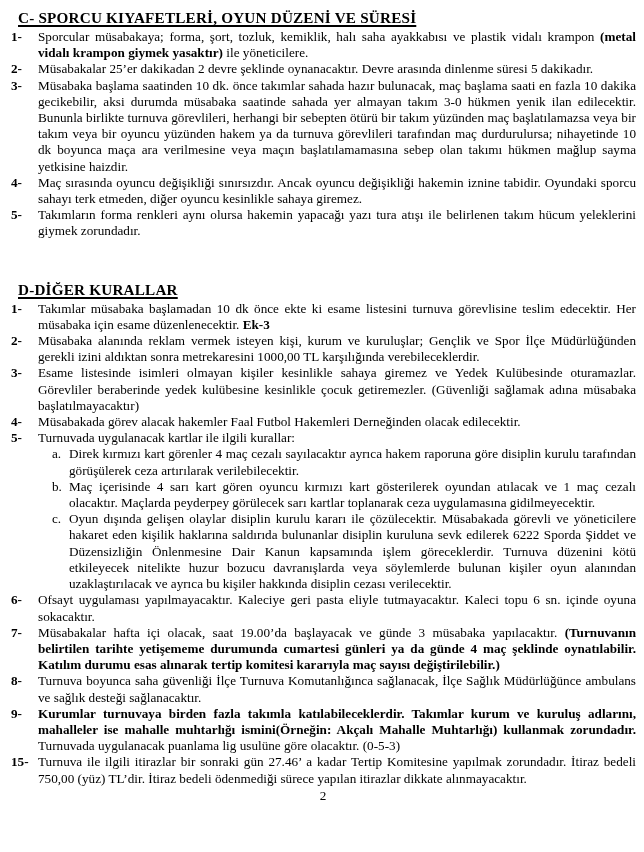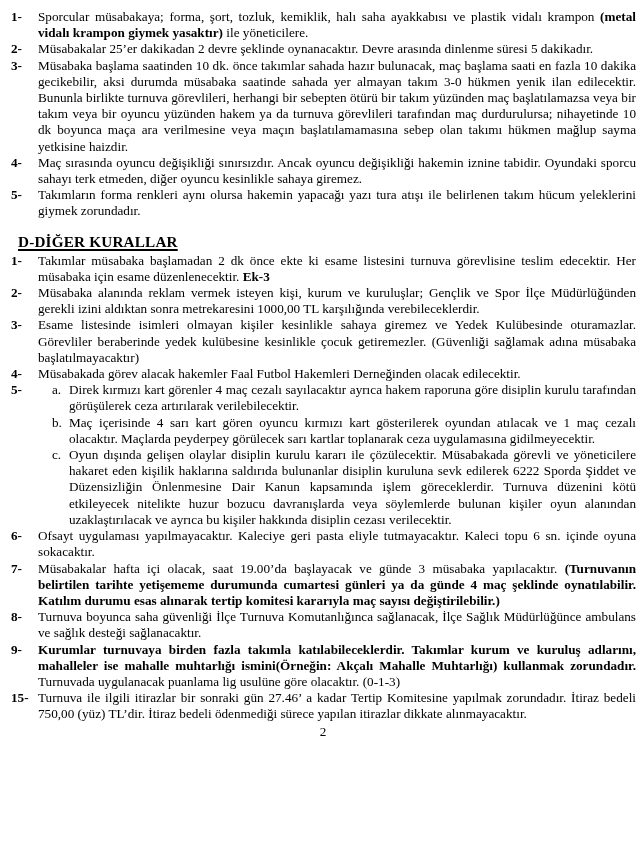--- a/index.html
+++ b/index.html
@@ -18,21 +18,21 @@
   .section-title {
     font-size: 15.2px;
     line-height: 18px;
     font-weight: bold;
     text-decoration: underline;
     text-decoration-thickness: 1.6px;
     text-underline-offset: 2px;
     margin: 0 0 2px 8px;
     letter-spacing: 0.2px;
   }
-  .section-title.second { margin-top: 13px; }
+  .section-title.second { margin-top: 41px; }
   .rules { margin: 0; }
   .rule {
     position: relative;
     padding-left: 28px;
     text-align: justify;
   }
   .rule > .num {
     position: absolute;
     left: 1px;
     top: 0;
@@ -55,20 +55,21 @@
     text-align: center;
     margin-top: 1px;
   }
 </style>
 </head>
 <body>
 
 <div class="page">
 
   <section>
+    <h2 class="section-title">C- SPORCU KIYAFETLERİ, OYUN DÜZENİ VE SÜRESİ</h2>
     <div class="rules">
       <div class="rule">
         <span class="num">1-</span>
         <span class="txt"><span>Sporcular müsabakaya; forma, şort, tozluk, kemiklik, halı saha ayakkabısı ve plastik vidalı krampon </span><span class="b">(metal vidalı krampon  giymek yasaktır)</span><span> ile yöneticilere.</span></span>
       </div>
       <div class="rule">
         <span class="num">2-</span>
         <span class="txt"><span>Müsabakalar 25’er dakikadan 2 devre şeklinde oynanacaktır. Devre arasında dinlenme süresi 5 dakikadır.</span></span>
       </div>
       <div class="rule">
@@ -84,36 +85,37 @@
         <span class="txt"><span>Takımların forma renkleri aynı olursa hakemin yapacağı yazı tura atışı ile belirlenen takım hücum yeleklerini giymek zorundadır.</span></span>
       </div>
     </div>
   </section>
 
   <section>
     <h2 class="section-title second">D-DİĞER KURALLAR</h2>
     <div class="rules">
       <div class="rule">
         <span class="num">1-</span>
-        <span class="txt"><span>Takımlar müsabaka başlamadan 2 dk önce ekte ki esame listesini turnuva görevlisine teslim edecektir. Her müsabaka için esame düzenlenecektir. </span><span class="b">Ek-3</span></span>
+        <span class="txt"><span>Takımlar müsabaka başlamadan 10 dk önce ekte ki esame listesini turnuva görevlisine teslim edecektir. Her müsabaka için esame düzenlenecektir. </span><span class="b">Ek-3</span></span>
       </div>
       <div class="rule">
         <span class="num">2-</span>
         <span class="txt"><span>Müsabaka alanında reklam vermek isteyen kişi, kurum ve kuruluşlar; Gençlik ve Spor İlçe Müdürlüğünden gerekli izini aldıktan sonra metrekaresini 1000,00 TL karşılığında verebileceklerdir.</span></span>
       </div>
       <div class="rule">
         <span class="num">3-</span>
         <span class="txt"><span>Esame listesinde isimleri olmayan kişiler kesinlikle sahaya giremez ve Yedek Kulübesinde oturamazlar. Görevliler beraberinde yedek kulübesine kesinlikle çocuk getiremezler. (Güvenliği sağlamak adına müsabaka başlatılmayacaktır)</span></span>
       </div>
       <div class="rule">
         <span class="num">4-</span>
         <span class="txt"><span>Müsabakada görev alacak hakemler Faal Futbol Hakemleri Derneğinden olacak edilecektir.</span></span>
       </div>
       <div class="rule">
         <span class="num">5-</span>
+        <span class="txt"><span>Turnuvada uygulanacak kartlar ile ilgili kurallar:</span></span>
         <div class="sub-rule">
           <span class="letter">a.</span>
           <span class="txt"><span>Direk kırmızı kart görenler 4 maç cezalı sayılacaktır ayrıca hakem raporuna göre disiplin kurulu tarafından görüşülerek ceza artırılarak verilebilecektir.</span></span>
         </div>
         <div class="sub-rule">
           <span class="letter">b.</span>
           <span class="txt"><span>Maç içerisinde 4 sarı kart gören oyuncu kırmızı kart gösterilerek oyundan atılacak ve 1 maç cezalı olacaktır. Maçlarda peyderpey görülecek sarı kartlar toplanarak ceza uygulamasına gidilmeyecektir.</span></span>
         </div>
         <div class="sub-rule">
           <span class="letter">c.</span>
@@ -127,21 +129,21 @@
       <div class="rule">
         <span class="num">7-</span>
         <span class="txt"><span>Müsabakalar hafta içi olacak, saat 19.00’da başlayacak ve günde 3 müsabaka yapılacaktır. </span><span class="b">(Turnuvanın belirtilen tarihte yetişememe durumunda cumartesi günleri ya da günde 4 maç şeklinde oynatılabilir. Katılım durumu esas alınarak tertip komitesi kararıyla maç sayısı değiştirilebilir.)</span></span>
       </div>
       <div class="rule">
         <span class="num">8-</span>
         <span class="txt"><span>Turnuva boyunca saha güvenliği İlçe Turnuva Komutanlığınca sağlanacak, İlçe Sağlık Müdürlüğünce ambulans ve sağlık desteği sağlanacaktır.</span></span>
       </div>
       <div class="rule">
         <span class="num">9-</span>
-        <span class="txt"><span class="b">Kurumlar turnuvaya birden fazla takımla katılabileceklerdir. Takımlar kurum ve kuruluş adlarını, mahalleler ise mahalle muhtarlığı ismini(Örneğin: Akçalı Mahalle Muhtarlığı) kullanmak zorundadır.</span><span> Turnuvada uygulanacak puanlama lig usulüne göre olacaktır. (0-1-3)</span></span>
+        <span class="txt"><span class="b">Kurumlar turnuvaya birden fazla takımla katılabileceklerdir. Takımlar kurum ve kuruluş adlarını, mahalleler ise mahalle muhtarlığı ismini(Örneğin: Akçalı Mahalle Muhtarlığı) kullanmak zorundadır.</span><span> Turnuvada uygulanacak puanlama lig usulüne göre olacaktır. (0-5-3)</span></span>
       </div>
       <div class="rule">
         <span class="num">15-</span>
         <span class="txt"><span>Turnuva ile ilgili itirazlar bir sonraki gün 27.46’ a kadar Tertip Komitesine yapılmak zorundadır. İtiraz bedeli 750,00 (yüz) TL’dir. İtiraz bedeli ödenmediği sürece yapılan itirazlar dikkate alınmayacaktır.</span></span>
       </div>
     </div>
   </section>
 
   <div class="page-number">2</div>
 

